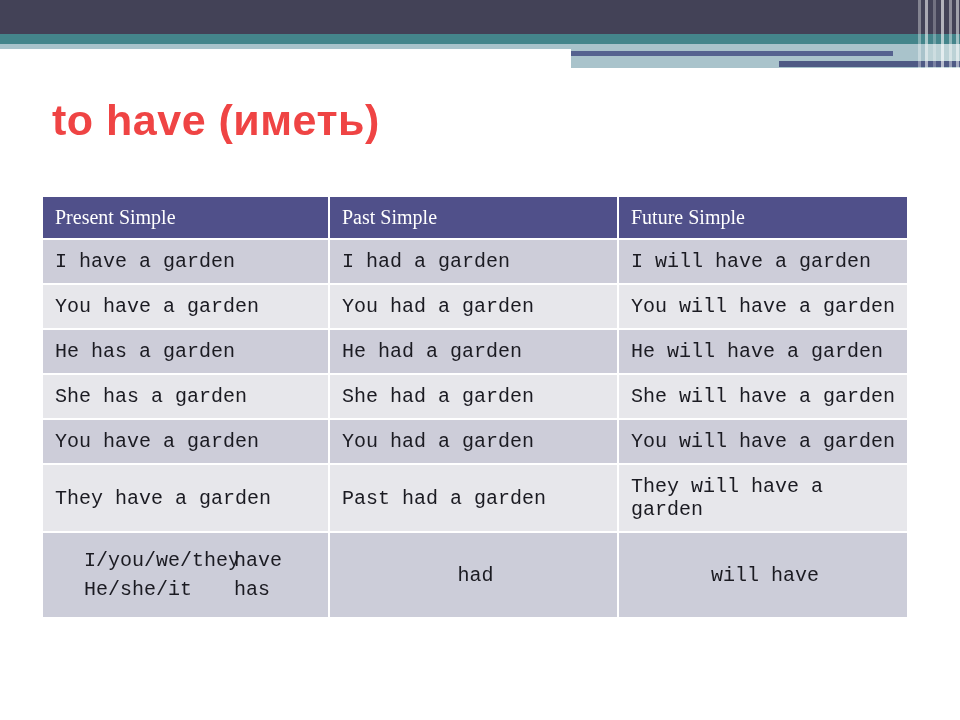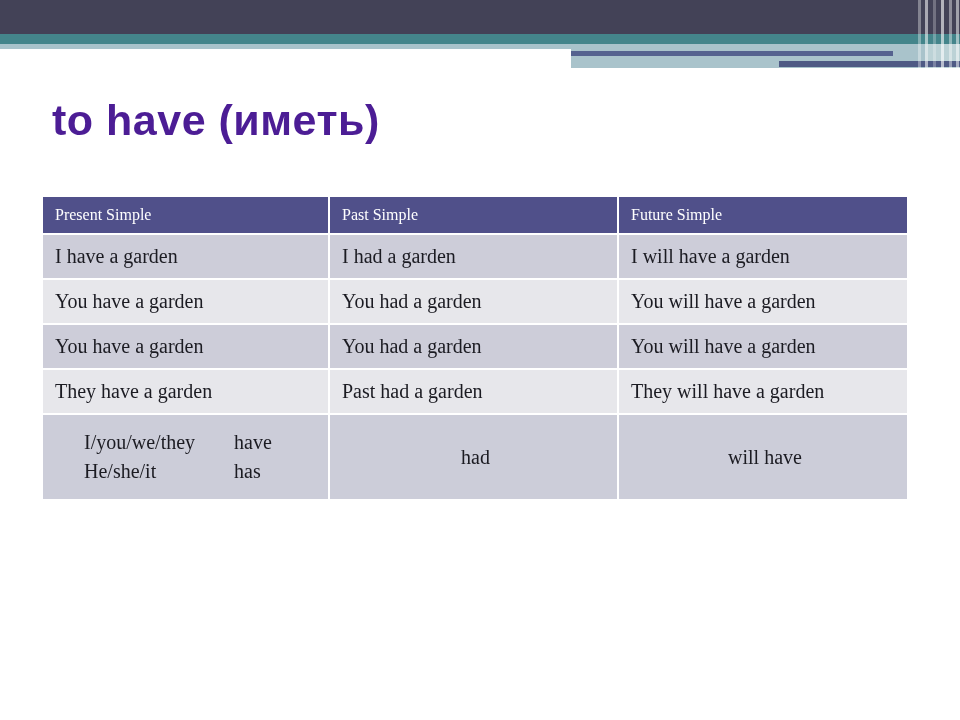--- a/index.html
+++ b/index.html
@@ -93,21 +93,21 @@
   .vl6 { left: 956px; background: rgba(255,255,255,0.5); }
 
   
   .slide-title {
     position: absolute;
     top: 96px;
     left: 52px;
     font-family: "Liberation Sans", sans-serif;
     font-size: 43px;
     font-weight: bold;
-    color: #4c1d95;
+    color: #ef4444;
     letter-spacing: 0.5px;
     white-space: nowrap;
   }
 
   
   .conj-table {
     position: absolute;
     top: 195px;
     left: 41px;
     width: 866px;
@@ -116,30 +116,30 @@
     table-layout: fixed;
   }
   .conj-table col.c1 { width: 285px; }
   .conj-table col.c2 { width: 287px; }
   .conj-table col.c3 { width: 288px; }
 
   .conj-table th {
     background: #50508a;
     color: #ffffff;
     font-weight: normal;
-    font-size: 16px;
+    font-size: 20px;
     text-align: left;
     padding: 9px 0 9px 12px;
     font-family: "Liberation Serif", serif;
   }
   .conj-table td {
     font-size: 20px;
     color: #1b1b22;
     padding: 10px 0 10px 12px;
-    font-family: Liberation Serif, serif;
+    font-family: Liberation Mono, monospace;
     height: 22px;
   }
   .row-dark td { background: #cdcdd9; }
   .row-light td { background: #e7e7eb; }
 
   
   .summary-row td {
     background: #cccdd9;
     height: 72px;
     vertical-align: middle;
@@ -200,20 +200,30 @@
       <td>I have a garden</td>
       <td>I had a garden</td>
       <td>I will have a garden</td>
     </tr>
     <tr class="row-light">
       <td>You have a garden</td>
       <td>You had a garden</td>
       <td>You will have a garden</td>
     </tr>
     <tr class="row-dark">
+      <td>He has a garden</td>
+      <td>He had a garden</td>
+      <td>He will have a garden</td>
+    </tr>
+    <tr class="row-light">
+      <td>She has a garden</td>
+      <td>She had a garden</td>
+      <td>She will have a garden</td>
+    </tr>
+    <tr class="row-dark">
       <td>You have a garden</td>
       <td>You had a garden</td>
       <td>You will have a garden</td>
     </tr>
     <tr class="row-light">
       <td>They have a garden</td>
       <td>Past had a garden</td>
       <td>They will have a garden</td>
     </tr>
     <tr class="summary-row">

